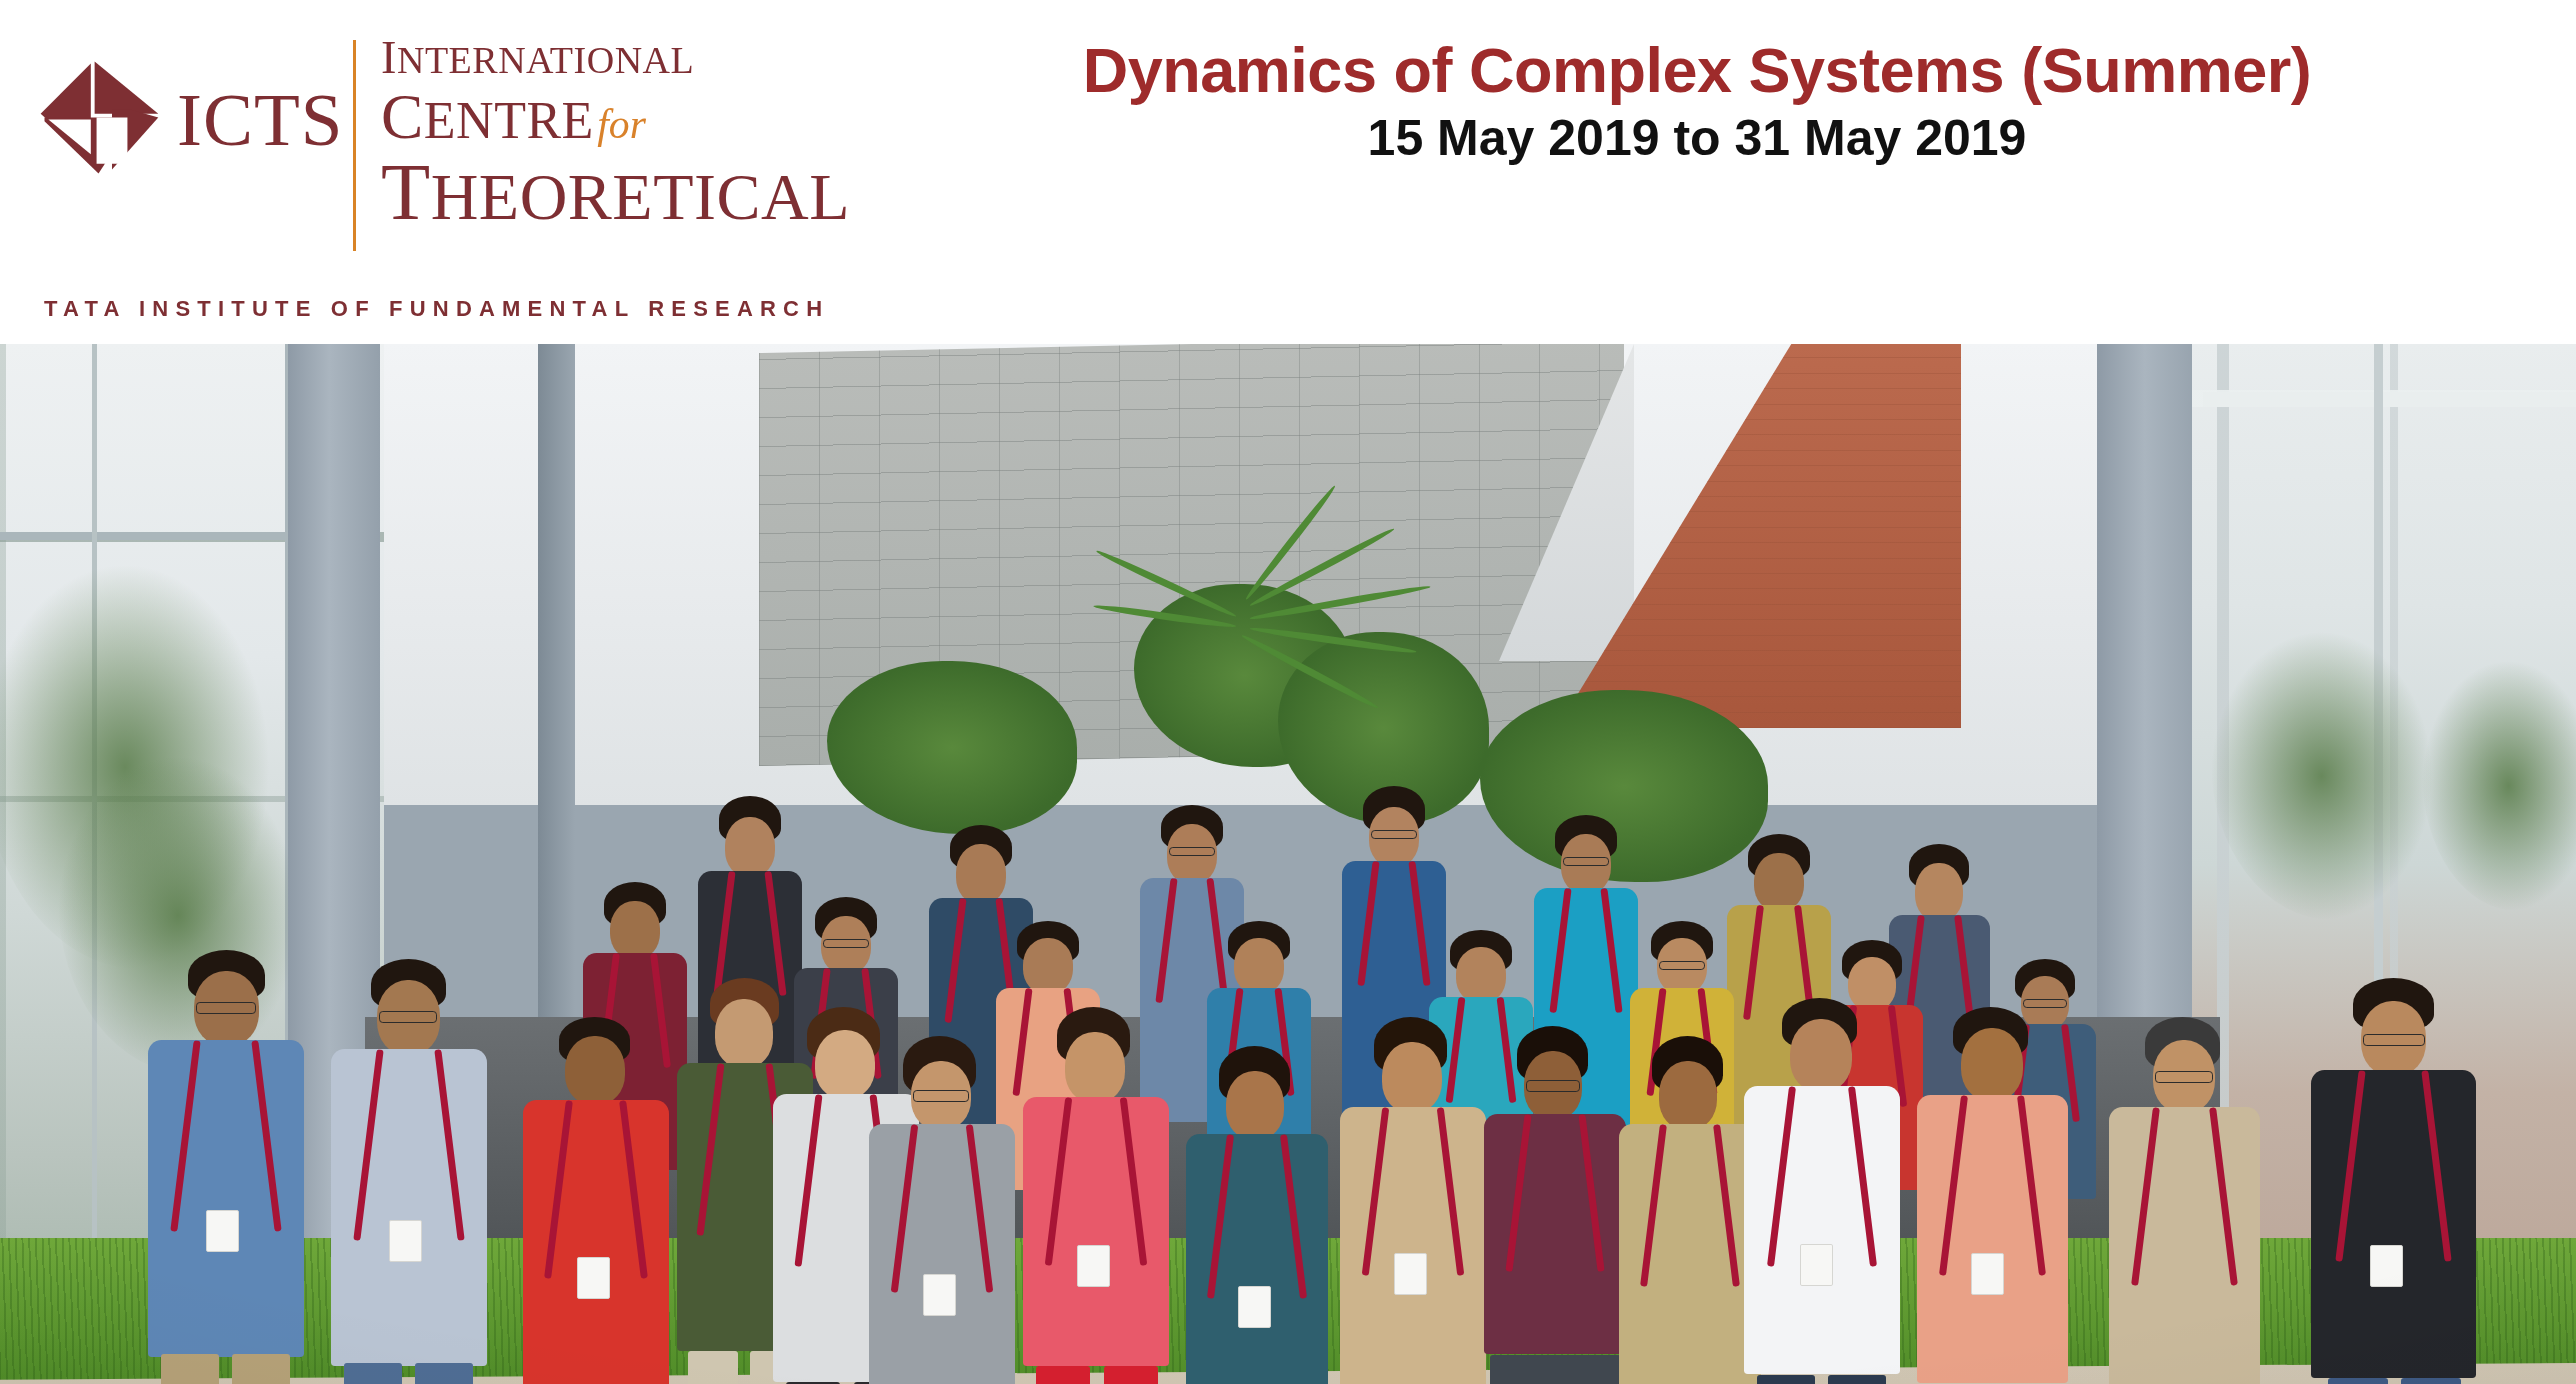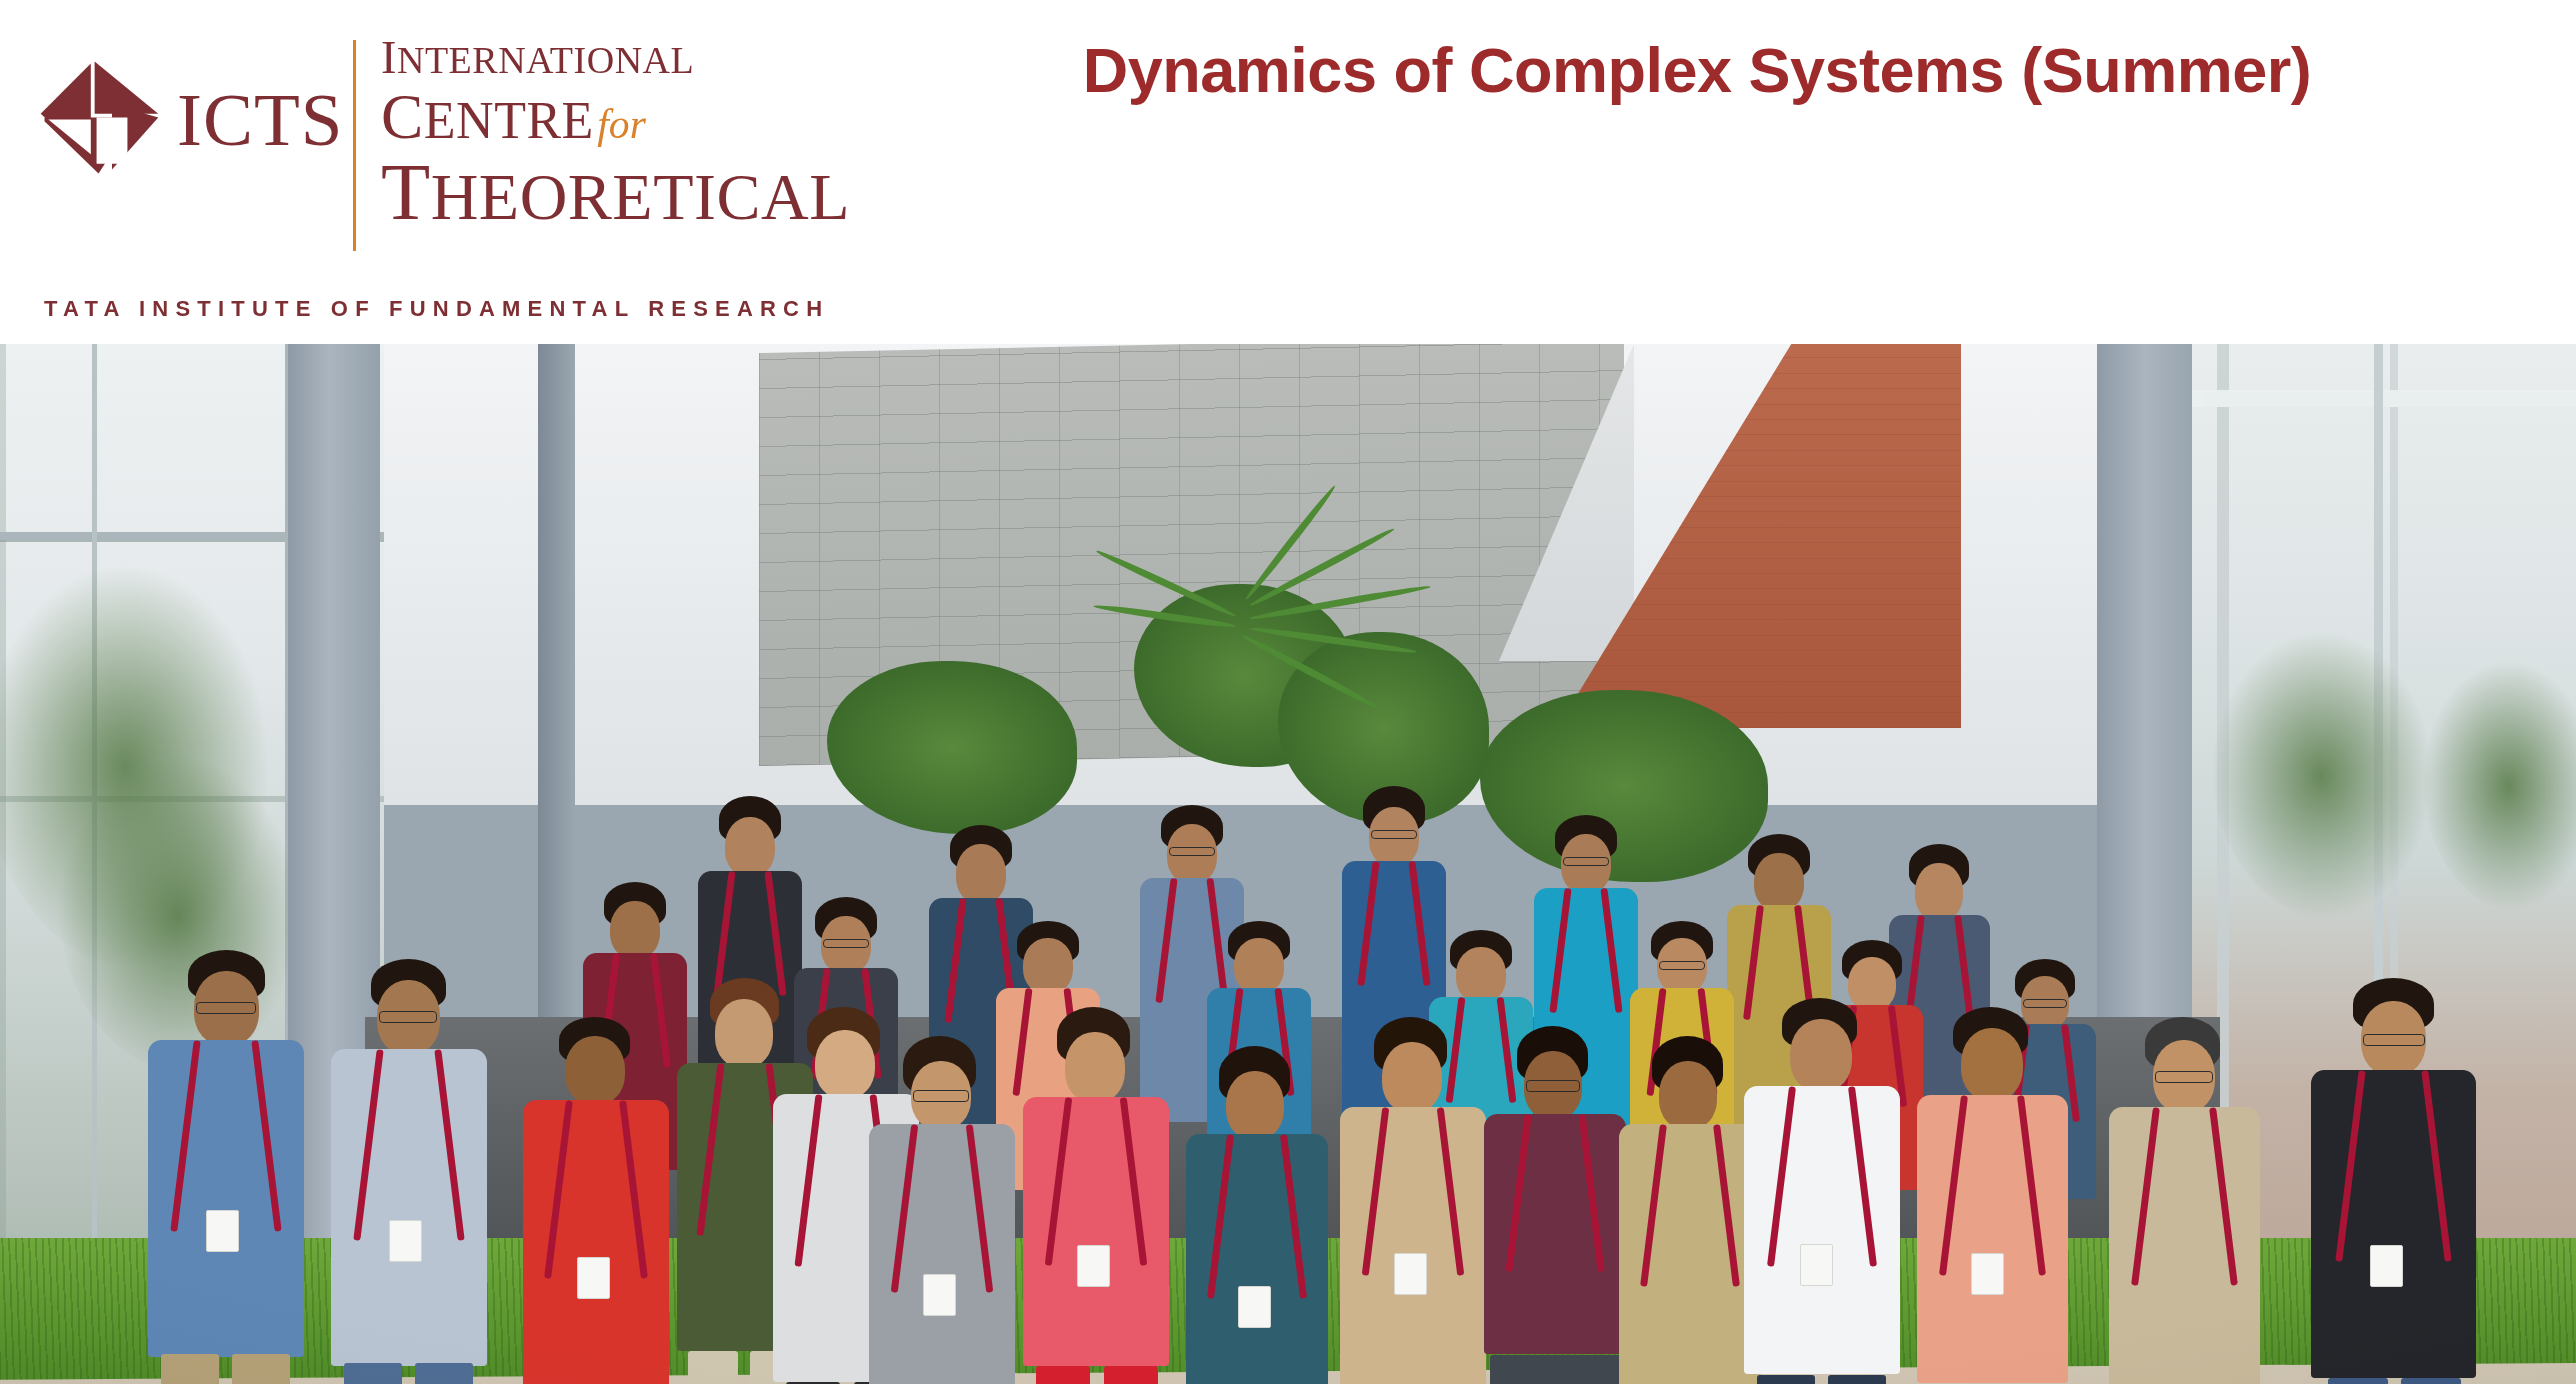--- a/index.html
+++ b/index.html
@@ -176,20 +176,21 @@
         <div class="wm-line wm-l1"><span class="cap">I</span>NTERNATIONAL</div>
         <div class="wm-line wm-l2"><span class="cap">C</span>ENTRE<span class="wm-for"> for</span></div>
         <div class="wm-line wm-l3"><span class="cap">T</span>HEORETICAL</div>
       </div>
 
       <div class="tifr">TATA  INSTITUTE  OF  FUNDAMENTAL  RESEARCH</div>
     </div>
 
     <div class="title-block">
       <div class="title-l2">Dynamics of Complex Systems (Summer)</div>
+      <div class="title-dates">15 May 2019 to 31 May 2019</div>
     </div>
   </div>
 
   <div class="photo">
 
     <div class="sky"></div>
 
     <div class="stonewall"></div>
     <div class="brick2"></div>
     <div class="brick"></div>

